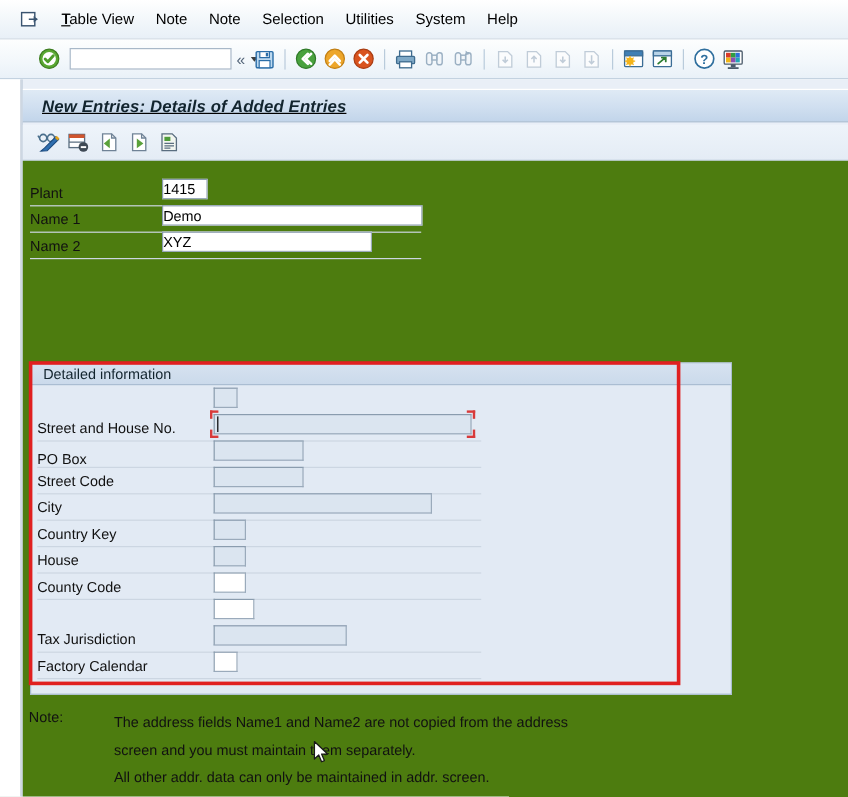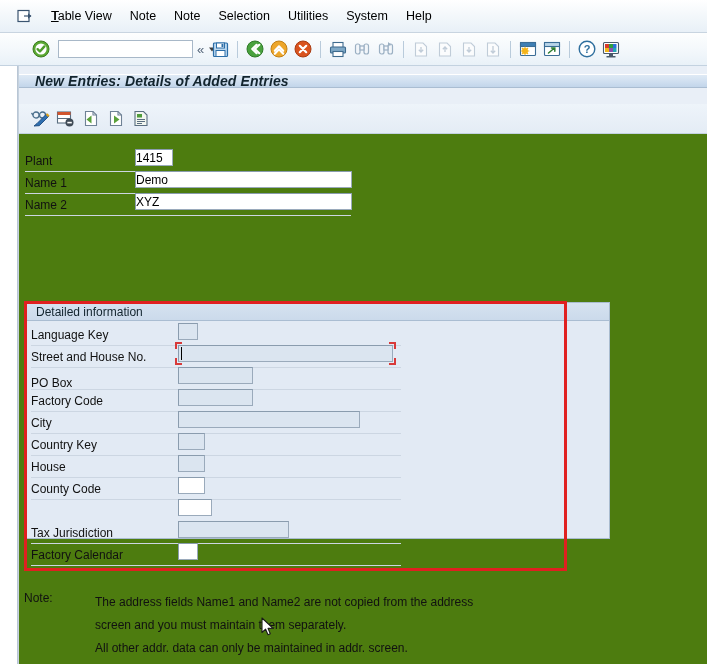--- a/index.html
+++ b/index.html
@@ -112,27 +112,28 @@
     position: absolute;
     left: 18px; top: 0;
     width: 1px; height: 598px;
     background: #c6d2de;
   }
 
   
   .titlebar {
     position: absolute;
     left: 19px; top: 8px;
-    width: 688px; height: 14px;
+    width: 688px; height: 28px;
     background: linear-gradient(to bottom, #dfeaf5 0%, #d0dff0 55%, #c2d5ea 100%);
     border-top: 1px solid #ffffff;
     border-bottom: 1px solid #aabdd2;
     box-sizing: border-box;
     display: flex;
     align-items: center;
+    text-decoration: underline;
   }
   .titlebar-text {
     font-size: 14px;
     font-weight: bold;
     font-style: italic;
     color: #12242e;
     margin-left: 16px;
     letter-spacing: 0.1px;
   }
 
@@ -510,32 +511,28 @@
     <div class="row" style="left:6px; top:38px; width:326px;">
       <span class="lbl">Name 1</span>
       <span class="underline" style="width:326px;"></span>
     </div>
     <input class="fld white" type="text" style="left: 116px; top: 37px; width: 217px;" value="Demo">
 
     <div class="row" style="left:6px; top:60px; width:326px;">
       <span class="lbl">Name 2</span>
       <span class="underline" style="width:326px;"></span>
     </div>
-    <input class="fld white" type="text" style="left: 116px; top: 59px; width: 217px;" value="XYZ">
-
-    <div class="groupbox" style="left:6px; top:168px; width:585px; height:237px;">
+    <input class="fld white" type="text" style="left: 116px; top: 59px; width: 175px;" value="XYZ">
+
+    <div class="groupbox" style="left:6px; top:168px; width:585px; height:277px;">
       <div class="groupbox-header">
         <span>Detailed information</span>
       </div>
     </div>
 
-    <div class="row" style="left:12px; top:190px; width:370px;">
-      <span class="lbl">Language Key</span>
-      <span class="underline" style="width:370px;"></span>
-    </div>
     <input class="fld" type="text" style="left: 159px; top: 189px; width: 20px;">
 
     <div class="row" style="left:12px; top:212px; width:370px;">
       <span class="lbl">Street and House No.</span>
       <span class="underline" style="width:370px;"></span>
     </div>
     <div class="focus-wrap" style="left:159px; top:211px; width:215px; height:17px;">
       <span class="corner c-tl"></span>
       <span class="corner c-tr"></span>
       <span class="corner c-bl"></span>
@@ -544,21 +541,21 @@
       <span class="caret"></span>
     </div>
 
     <div class="row" style="left:12px; top:234px; width:370px;align-items:flex-end;">
       <span class="lbl">PO Box</span>
       <span class="underline" style="width:370px;"></span>
     </div>
     <input class="fld" type="text" style="left: 159px; top: 233px; width: 75px;">
 
     <div class="row" style="left:12px; top:256px; width:370px;">
-      <span class="lbl">Factory Code</span>
+      <span class="lbl">Street Code</span>
       <span class="underline" style="width:370px;"></span>
     </div>
     <input class="fld" type="text" style="left: 159px; top: 255px; width: 75px;">
 
     <div class="row" style="left:12px; top:278px; width:370px;">
       <span class="lbl">City</span>
       <span class="underline" style="width:370px;"></span>
     </div>
     <input class="fld" type="text" style="left: 159px; top: 277px; width: 182px;">
 

